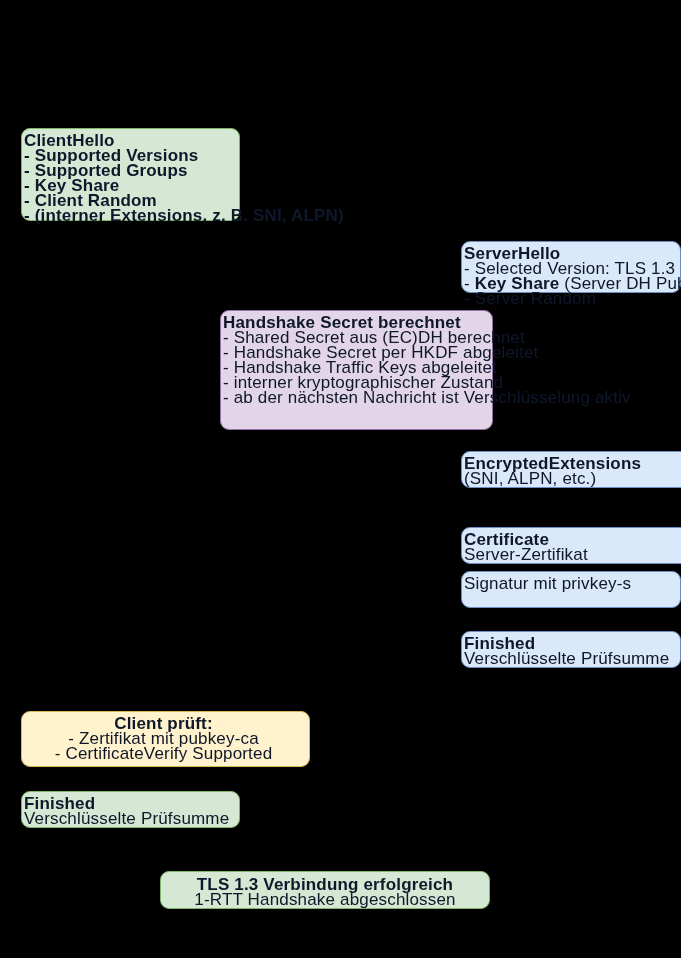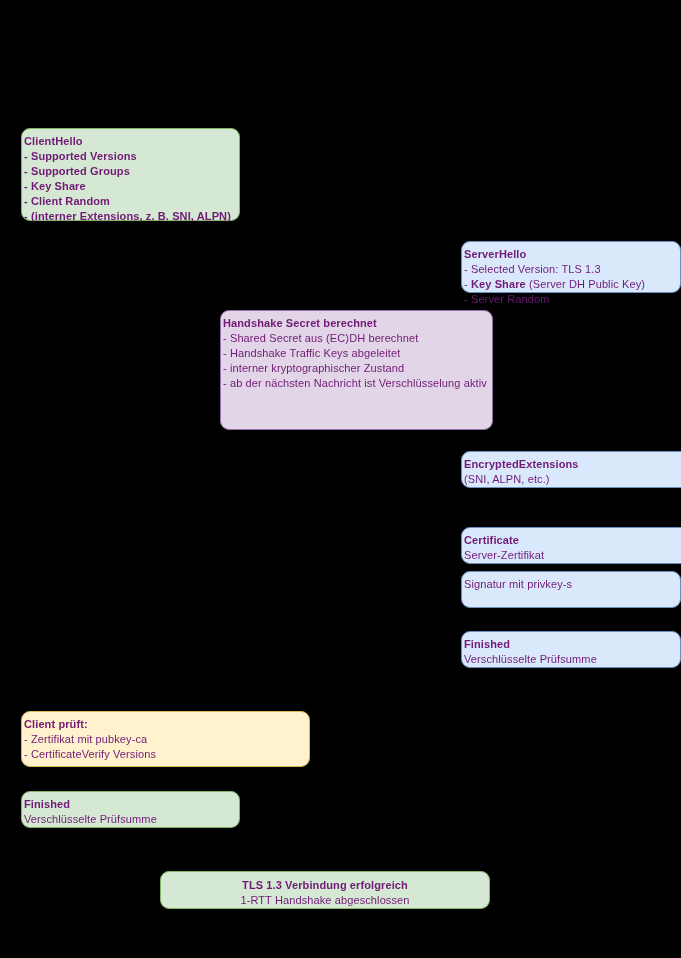--- a/index.html
+++ b/index.html
@@ -18,23 +18,23 @@
     background: #000000;
     overflow: hidden;
   }
   .node {
     position: absolute;
     box-sizing: border-box;
     border-radius: 9px;
     border-style: solid;
     border-width: 1px;
     padding: 5px 0 5px 0;
-    font-size: 11px;
+    font-size: 17px;
     line-height: 14.9px;
-    color: #701a75;
+    color: #0f172a;
     letter-spacing: 0.01em;
   }
   .node .line {
     display: block;
     white-space: nowrap;
     padding: 0 6px 0 2px;
   }
   .node .t {
     font-weight: bold;
   }
@@ -46,20 +46,21 @@
     background: #dae8fc;
     border-color: #6c8ebf;
   }
   .node.purple {
     background: #e1d5e7;
     border-color: #9673a6;
   }
   .node.yellow {
     background: #fff2cc;
     border-color: #d6b656;
+    text-align: center;
   }
   .node.centered {
     text-align: center;
   }
   .node.centered .line {
     padding: 0 6px;
   }
   
   #node-client-hello       { left: 21px;  top: 128px; width: 219px; height: 93px; }
   #node-server-hello       { left: 461px; top: 241px; width: 220px; height: 52px; }
@@ -89,20 +90,21 @@
   <div class="node blue" id="node-server-hello">
     <span class="line t">ServerHello</span>
     <span class="line">- Selected Version: TLS 1.3</span>
     <span class="line"><span>- </span><span class="t">Key Share</span><span> (Server DH Public Key)</span></span>
     <span class="line">- Server Random</span>
   </div>
 
   <div class="node purple" id="node-handshake-secret">
     <span class="line t">Handshake Secret berechnet</span>
     <span class="line">- Shared Secret aus (EC)DH berechnet</span>
+    <span class="line">- Handshake Secret per HKDF abgeleitet</span>
     <span class="line">- Handshake Traffic Keys abgeleitet</span>
     <span class="line">- interner kryptographischer Zustand</span>
     <span class="line">- ab der nächsten Nachricht ist Verschlüsselung aktiv</span>
   </div>
 
   <div class="node blue" id="node-encrypted-ext">
     <span class="line t">EncryptedExtensions</span>
     <span class="line">(SNI, ALPN, etc.)</span>
   </div>
 
@@ -116,21 +118,21 @@
   </div>
 
   <div class="node blue" id="node-server-finished">
     <span class="line t">Finished</span>
     <span class="line">Verschlüsselte Prüfsumme</span>
   </div>
 
   <div class="node yellow" id="node-client-checks">
     <span class="line t">Client prüft:</span>
     <span class="line">- Zertifikat mit pubkey-ca</span>
-    <span class="line">- CertificateVerify Versions</span>
+    <span class="line">- CertificateVerify Supported</span>
   </div>
 
   <div class="node green" id="node-client-finished">
     <span class="line t">Finished</span>
     <span class="line">Verschlüsselte Prüfsumme</span>
   </div>
 
   <div class="node green centered" id="node-success">
     <span class="line t">TLS 1.3 Verbindung erfolgreich</span>
     <span class="line">1-RTT Handshake abgeschlossen</span>

